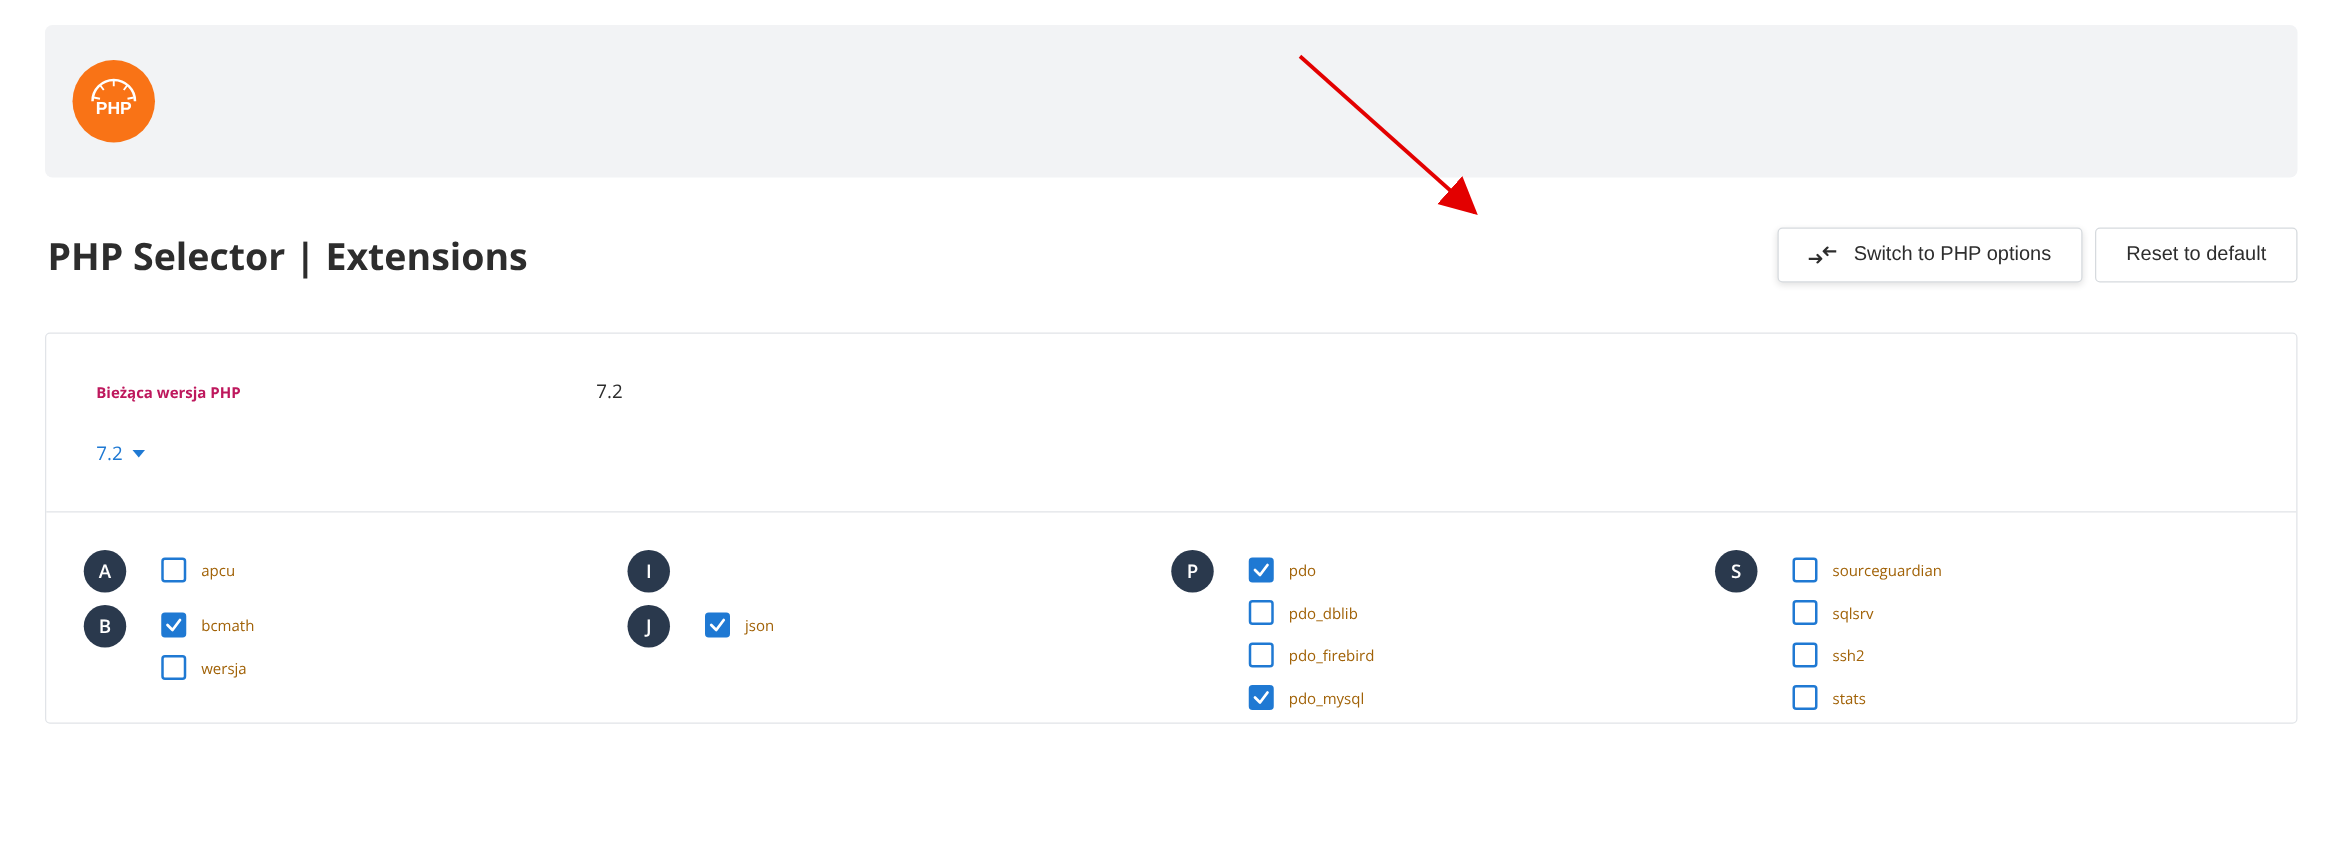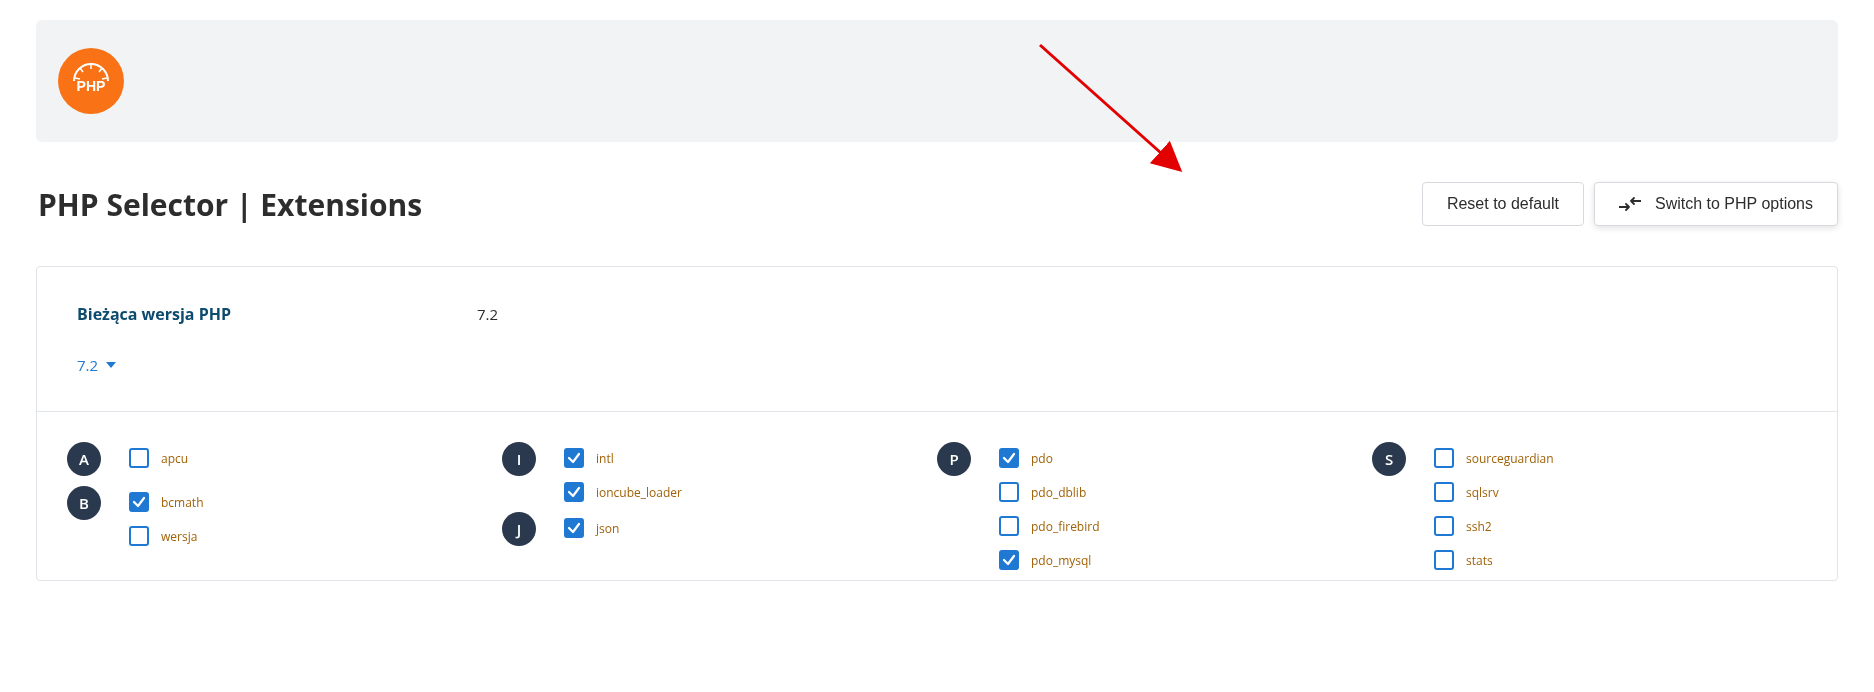--- a/index.html
+++ b/index.html
@@ -76,22 +76,22 @@
   }
   .info-row {
     display: flex;
     align-items: center;
     margin-bottom: 30px;
   }
   .info-row:last-child { margin-bottom: 0; }
   .info-label {
     width: 400px;
     font-weight: 700;
-    font-size: 16px;
-    color: #0c4a6e;
+    font-size: 12px;
+    color: #be185d;
   }
   .info-value {
     font-size: 15px;
     color: #2d2d2d;
   }
   .dropdown-value {
     color: #1f79d3;
     cursor: pointer;
     display: inline-flex;
     align-items: center;
@@ -191,31 +191,31 @@
         <line x1="9" y1="22" x2="14" y2="23" stroke="#fff" stroke-width="1.5"></line>
         <line x1="41" y1="22" x2="36" y2="23" stroke="#fff" stroke-width="1.5"></line>
         <text x="25" y="35" font-size="14" font-weight="700" fill="#fff" text-anchor="middle" font-family="Arial">PHP</text>
       </svg>
     </div>
   </div>
 
   <div class="title-row">
     <h1 class="page-title">PHP Selector | Extensions</h1>
     <div class="title-actions">
-      <button class="btn">
-        <span>Reset to default</span>
-      </button>
       <button class="btn shadowed">
         <span class="switch-icon">
           <svg width="22" height="14" viewBox="0 0 22 14">
             <path d="M 0 10 L 10 10 M 7 7 L 10 10 L 7 13" stroke="#2d2d2d" stroke-width="1.8" fill="none" stroke-linecap="round" stroke-linejoin="round"></path>
             <path d="M 22 4 L 12 4 M 15 1 L 12 4 L 15 7" stroke="#2d2d2d" stroke-width="1.8" fill="none" stroke-linecap="round" stroke-linejoin="round"></path>
           </svg>
         </span>
         <span>Switch to PHP options</span>
+      </button>
+      <button class="btn">
+        <span>Reset to default</span>
       </button>
     </div>
   </div>
 
   <div class="panel">
     <div class="panel-top">
       <div class="info-row">
         <div class="info-label">Bieżąca wersja PHP</div>
         <div class="info-value">7.2</div>
       </div>
@@ -253,38 +253,20 @@
               <div class="ext-item">
                 <span class="chk"></span>
                 <span class="ext-label">wersja</span>
               </div>
             </div>
           </div>
         </div>
         <div class="ext-col">
           <div class="letter-block">
             <div class="letter-badge">I</div>
-            <div class="ext-list">
-              <div class="ext-item">
-                <span class="chk checked">
-                  <svg width="14" height="14" viewBox="0 0 14 14">
-                    <path d="M2 7 L6 11 L12 3" stroke="#fff" stroke-width="2.2" fill="none" stroke-linecap="round" stroke-linejoin="round"></path>
-                  </svg>
-                </span>
-                <span class="ext-label">intl</span>
-              </div>
-              <div class="ext-item">
-                <span class="chk checked">
-                  <svg width="14" height="14" viewBox="0 0 14 14">
-                    <path d="M2 7 L6 11 L12 3" stroke="#fff" stroke-width="2.2" fill="none" stroke-linecap="round" stroke-linejoin="round"></path>
-                  </svg>
-                </span>
-                <span class="ext-label">ioncube_loader</span>
-              </div>
-            </div>
           </div>
           <div class="letter-block">
             <div class="letter-badge">J</div>
             <div class="ext-list">
               <div class="ext-item">
                 <span class="chk checked">
                   <svg width="14" height="14" viewBox="0 0 14 14">
                     <path d="M2 7 L6 11 L12 3" stroke="#fff" stroke-width="2.2" fill="none" stroke-linecap="round" stroke-linejoin="round"></path>
                   </svg>
                 </span>

